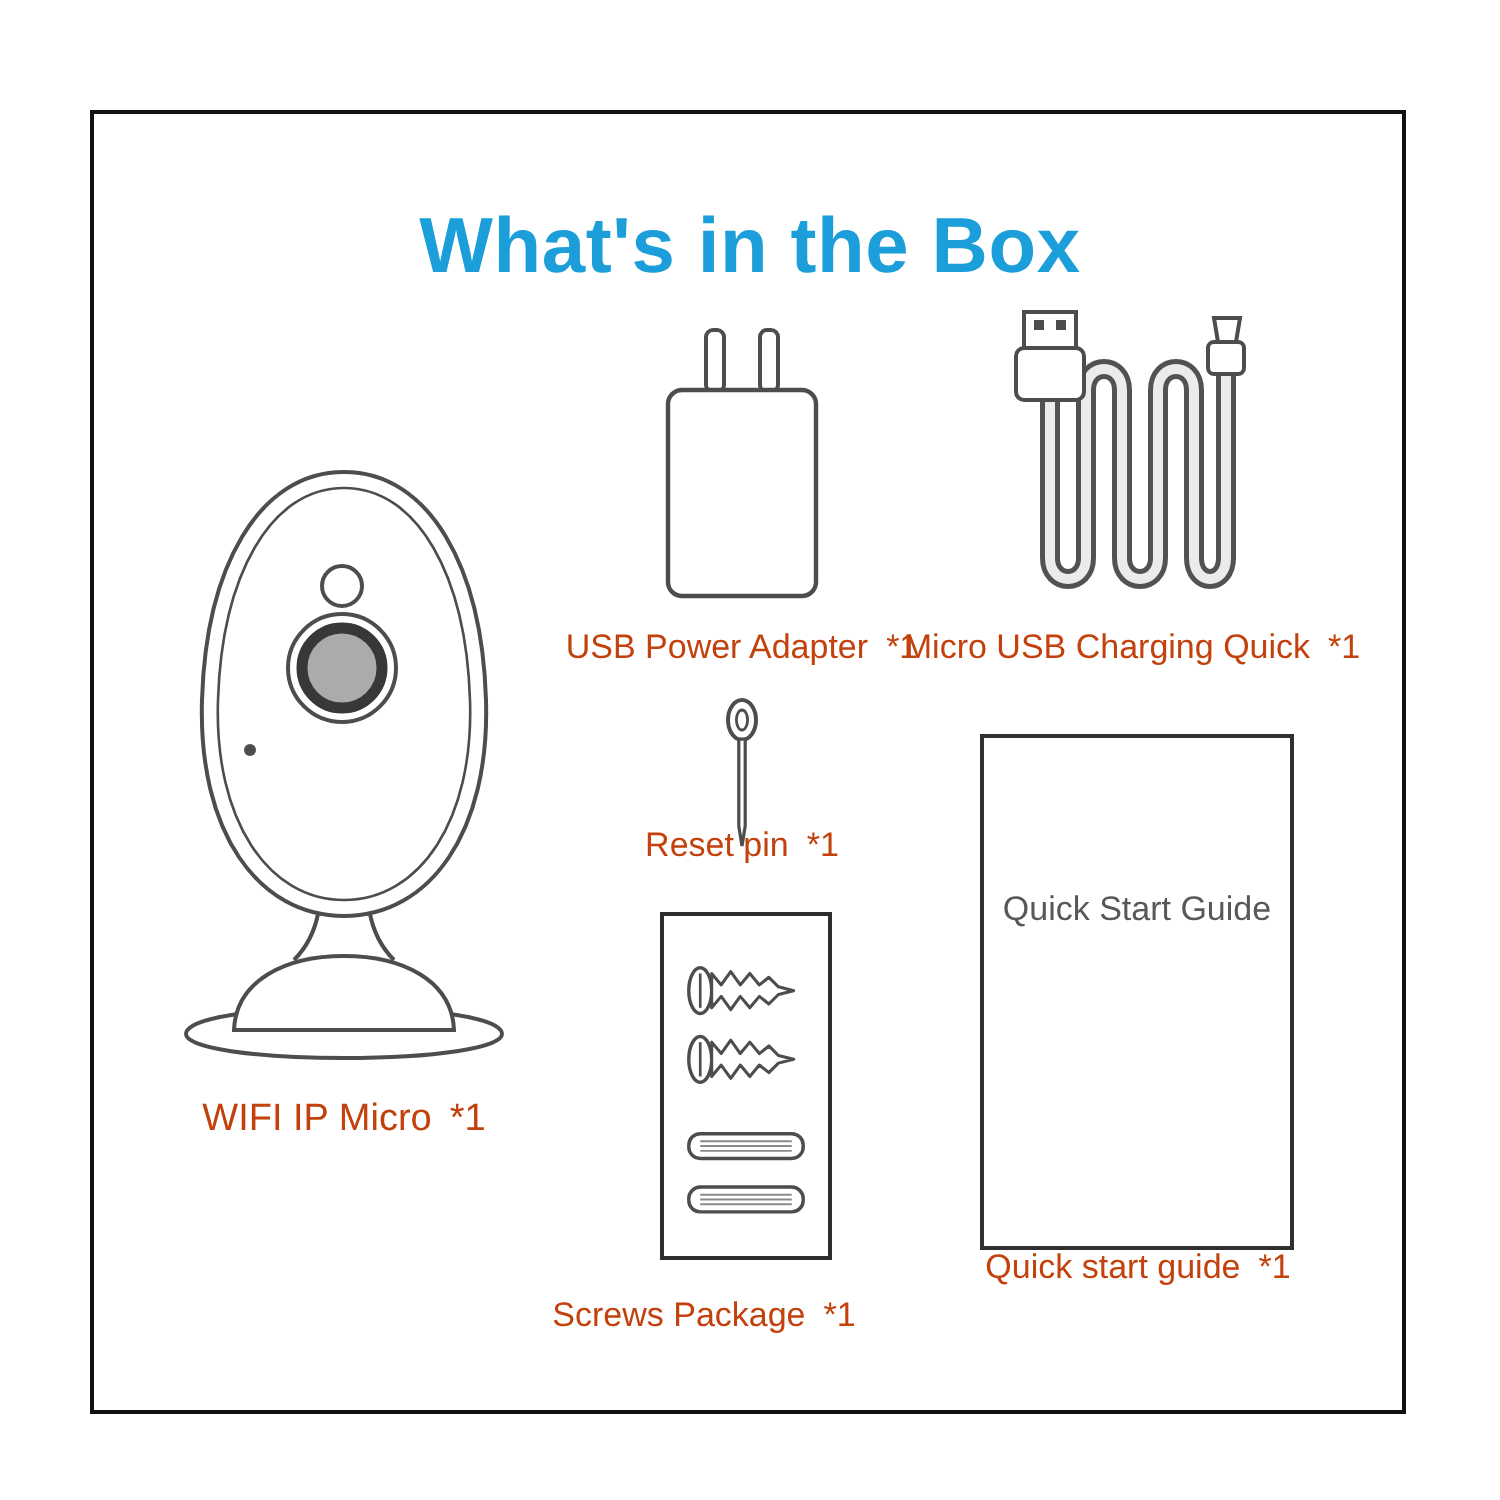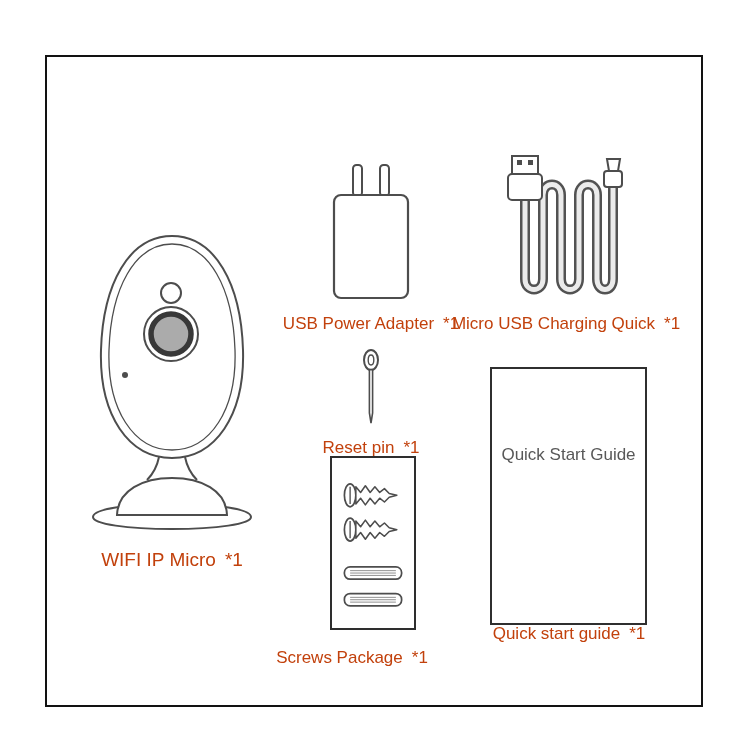--- a/index.html
+++ b/index.html
@@ -17,21 +17,21 @@
   }
   .illus { position:absolute; }
   .label {
     position:absolute; font-size:17px; color:#c2410c; white-space:nowrap;
     transform:translateX(-50%);
   }
   .label .qty { margin-left:9px; }
   .label-camera  { left:172px; top:549px; font-size:19px; }
   .label-adapter { left:371px; top:314px; }
   .label-cable   { left:566px; top:314px; }
-  .label-reset   { left:371px; top:438px; }
+  .label-reset   { left:371px; top:413px; }
   .label-screws  { left:352px; top:648px; }
   .label-guide   { left:569px; top:624px; }
 
   .screws-box {
     position:absolute; left:330px; top:456px; width:86px; height:174px;
     border:2px solid #2e2e2e; box-sizing:border-box;
   }
   .screws-box svg { position:absolute; left:0; top:0; width:100%; height:100%; }
 
   .guide-box {
@@ -42,20 +42,21 @@
     display:block; padding-top:76px; text-align:center;
     font-size:17px; color:#585858;
   }
 </style>
 </head>
 <body>
 
 <div class="page">
   <div class="border-box"></div>
 
+  <h1 class="title" style="color: rgb(27, 158, 217);">What's in the Box</h1>
 
   <div>
     <svg class="illus" style="left:85px; top:230px;" width="175" height="315" viewBox="0 0 175 315">
       <path d="M8,287 C8,279 42,274 87,274 C132,274 166,279 166,287 C166,294 132,299 87,299 C42,299 8,294 8,287 Z" fill="#ffffff" stroke="#4d4d4d" stroke-width="2"></path>
       <path d="M32,285 C33,260 58,248 87,248 C116,248 141,260 142,285 Z" fill="#ffffff" stroke="#4d4d4d" stroke-width="2"></path>
       <path d="M74,227 C72,237 68,244 62,250" fill="none" stroke="#4d4d4d" stroke-width="2"></path>
       <path d="M100,227 C102,237 106,244 112,250" fill="none" stroke="#4d4d4d" stroke-width="2"></path>
       <path d="M87,6 C130,6 156,54 158,120 C160,186 130,228 87,228 C44,228 14,186 16,120 C18,54 44,6 87,6 Z" fill="#ffffff" stroke="#4d4d4d" stroke-width="2"></path>
       <path d="M87,14 C124,14 148,58 150,120 C152,180 125,220 87,220 C49,220 22,180 24,120 C26,58 50,14 87,14 Z" fill="none" stroke="#4d4d4d" stroke-width="1.3"></path>
       <circle cx="86" cy="63" r="10" fill="none" stroke="#4d4d4d" stroke-width="2"></circle>

